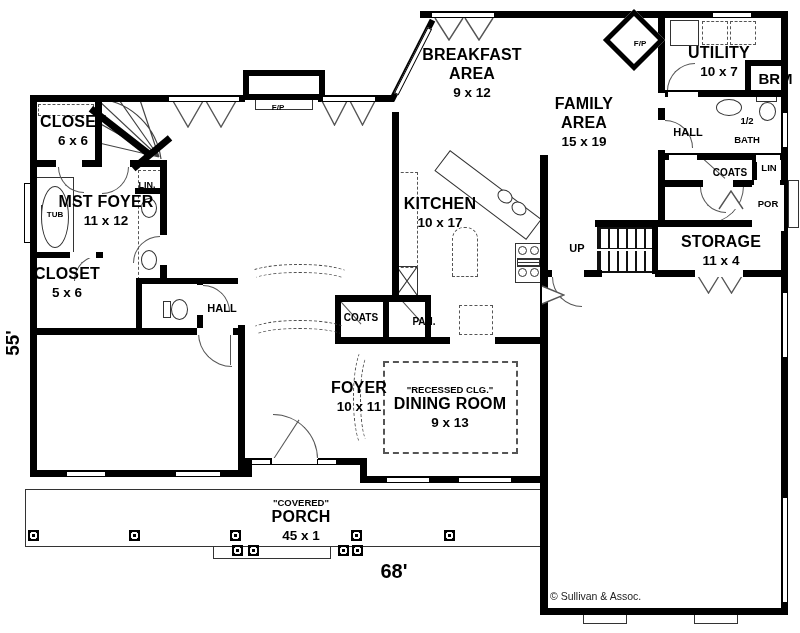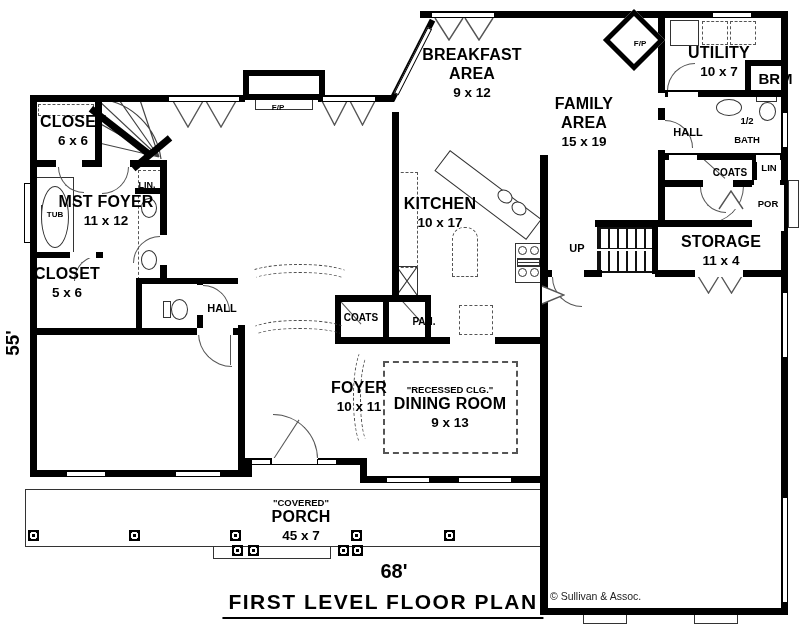--- a/index.html
+++ b/index.html
@@ -38,21 +38,20 @@
   .plan-title{position:absolute;left:383px;top:590px;transform:translateX(-50%);font-size:21px;
          font-weight:800;letter-spacing:1.5px;border-bottom:2.5px solid #000;padding:0 6px 3px;white-space:nowrap;z-index:6;}
   .copyright{position:absolute;left:550px;top:590px;font-size:10.5px;font-weight:400;color:#222;z-index:6;}
 </style>
 </head>
 <body>
 
 <div id="plan">
   <div class="dim-v">55'</div>
   <div class="dim-h">68'</div>
-  <div class="plan-title">FIRST LEVEL FLOOR PLAN</div>
   <div class="copyright">© Sullivan &amp; Assoc.</div>
 <div class="thin" style="left: 25px; top: 489px; width: 521px; height: 58px;"></div>
     <div class="thin" style="left: 213px; top: 546px; width: 118px; height: 13px;"></div>
     <div class="thin" style="left: 788px; top: 180px; width: 11px; height: 48px;"></div>
     <div class="thin" style="left: 36px; top: 177px; width: 38px; height: 80px;"></div>
     <div class="thin" style="left: 41px; top: 205px; width: 27px; height: 15px;"></div>
     <div class="thin" style="left: 515px; top: 243px; width: 27px; height: 40px;"></div>
     <div class="thin" style="left: 396px; top: 266px; width: 22px; height: 30px;"></div>
     <div class="thin" style="left: 583px; top: 611px; width: 44px; height: 13px;"></div>
     <div class="thin" style="left: 694px; top: 611px; width: 44px; height: 13px;"></div>
@@ -238,21 +237,21 @@
     <div class="lbl" style="left: 67px; top: 283px;"><span class="rname">CLOSET</span><span class="rdims">5 x 6</span></div>
     <div class="lbl" style="left: 472px; top: 73px;"><span class="rname">BREAKFAST
 AREA</span><span class="rdims">9 x 12</span></div>
     <div class="lbl" style="left: 584px; top: 122px;"><span class="rname">FAMILY
 AREA</span><span class="rdims">15 x 19</span></div>
     <div class="lbl" style="left: 719px; top: 62px;"><span class="rname">UTILITY</span><span class="rdims">10 x 7</span></div>
     <div class="lbl" style="left: 440px; top: 213px;"><span class="rname">KITCHEN</span><span class="rdims">10 x 17</span></div>
     <div class="lbl" style="left: 721px; top: 251px;"><span class="rname">STORAGE</span><span class="rdims">11 x 4</span></div>
     <div class="lbl" style="left: 450px; top: 407px;"><span class="rnote">"RECESSED CLG."</span><span class="rname">DINING ROOM</span><span class="rdims">9 x 13</span></div>
     <div class="lbl" style="left: 319px; top: 397px; margin-left: 40px;"><span class="rname">FOYER</span><span class="rdims">10 x 11</span></div>
-    <div class="lbl" style="left: 301px; top: 520px;"><span class="rnote">"COVERED"</span><span class="rname">PORCH</span><span class="rdims">45 x 7</span></div>
+    <div class="lbl" style="left: 301px; top: 520px;"><span class="rnote">"COVERED"</span><span class="rname">PORCH</span><span class="rdims">45 x 1</span></div>
     <div class="lbl" style="left: 147px; top: 183px;"><span class="rn" style="font-size: 9px;">LIN.</span></div>
     <div class="lbl" style="left: 55px; top: 212px;"><span class="rn" style="font-size: 8px;">TUB</span></div>
     <div class="lbl" style="left: 222px; top: 307px;"><span class="rn" style="font-size: 11px;">HALL</span></div>
     <div class="lbl" style="left: 361px; top: 316px;"><span class="rn" style="font-size: 10px;">COATS</span></div>
     <div class="lbl" style="left: 424px; top: 320px;"><span class="rn" style="font-size: 10px;">PAN.</span></div>
     <div class="lbl" style="left: 688px; top: 131px;"><span class="rn" style="font-size: 11px;">HALL</span></div>
     <div class="lbl" style="left: 747px; top: 129px;"><span class="rn" style="font-size: 9.5px;">1/2
 BATH</span></div>
     <div class="lbl" style="left: 768px; top: 79px;"><span class="rn" style="font-size: 15px; padding-left: 15px;">BRM</span></div>
     <div class="lbl" style="left: 730px; top: 171px;"><span class="rn" style="font-size: 10px;">COATS</span></div>

